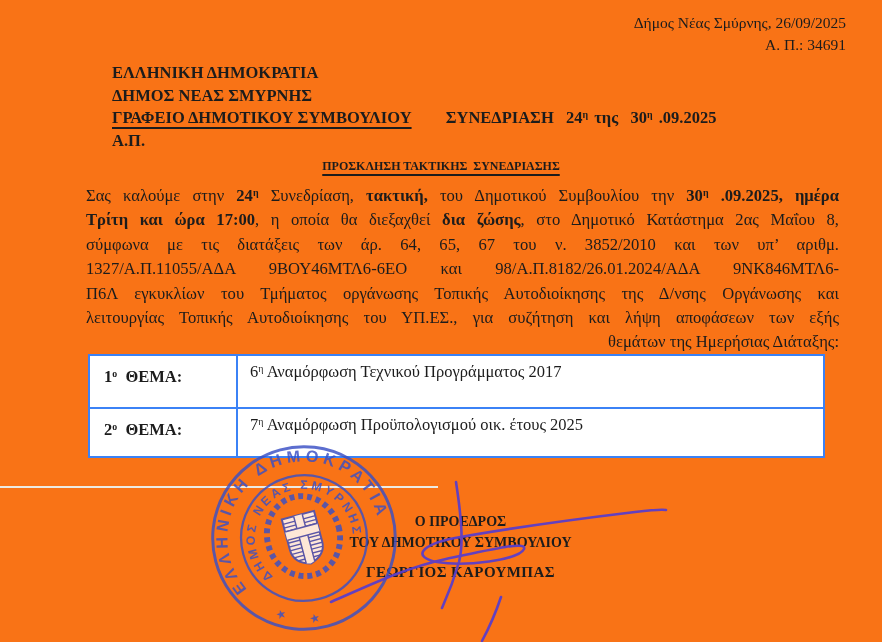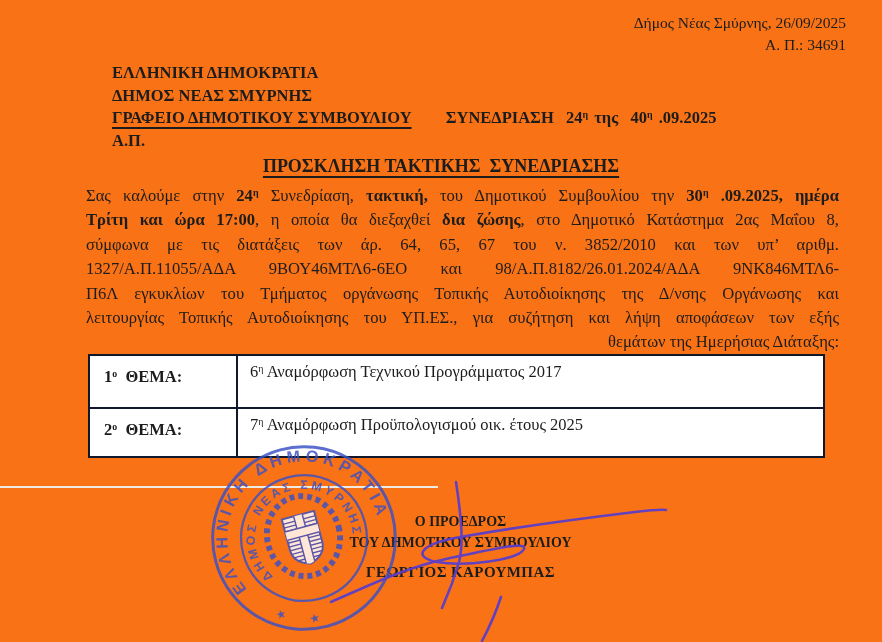--- a/index.html
+++ b/index.html
@@ -13,31 +13,31 @@
 
   .top-right{position:absolute;top:12px;right:42px;text-align:right;font-size:15.5px;line-height:22px;}
 
   .header-block{position:absolute;left:112px;top:62px;font-weight:bold;font-size:16.5px;line-height:22.5px;}
   .office-row{white-space:nowrap;}
   .u-office{text-decoration:underline;text-underline-offset:4px;text-decoration-thickness:1.5px;margin-top:27px;}
   .session{margin-left:30px;word-spacing:2px;}
 
   .title-row{position:absolute;left:0;top:156px;width:882px;text-align:center;}
   .title-row span{
-    font-weight:bold;font-size:18px;text-decoration:underline;
+    font-weight:bold;font-size:12px;text-decoration:underline;
     text-underline-offset:4px;text-decoration-thickness:2px;
   }
 
   .body-par{position:absolute;left:86px;top:184px;width:753px;font-size:16.6px;line-height:24.4px;}
   .line{text-align:justify;}
   .line.j{text-align-last:justify;-moz-text-align-last:justify;}
   .line.last{text-align:right;}
 
   .agenda{position:absolute;left:88px;top:354px;width:737px;border-collapse:collapse;font-size:16.5px;}
-  .agenda td{border:2px solid #0f172a;vertical-align:top;background:#fff;}
+  .agenda td{border:2px solid #3b82f6;vertical-align:top;background:#fff;}
   .agenda td.lab{width:128px;font-weight:bold;padding:11px 4px 0 14px;white-space:pre-wrap;}
   .agenda td.top{padding:6px 8px 0 12px;white-space:pre-wrap;}
   .agenda tr.r1 td{height:40px;}
   .agenda tr.r2 td{height:36px;margin-left:46px;}
 
   .closing{position:absolute;left:308px;width:305px;text-align:center;font-weight:bold;}
   .place-date{top:456px;font-size:14.5px;}
   .president{top:495px;font-size:14px;line-height:21px;margin-top:16px;}
   .signer{top:564px;font-size:15px;letter-spacing:0.4px;}
 
@@ -54,21 +54,21 @@
   <div class="top-right">
     <div>Δήμος Νέας Σμύρνης, 26/09/2025</div>
     <div>Α. Π.: 34691</div>
   </div>
 
   <div class="header-block">
     <div>ΕΛΛΗΝΙΚΗ ΔΗΜΟΚΡΑΤΙΑ</div>
     <div>ΔΗΜΟΣ ΝΕΑΣ ΣΜΥΡΝΗΣ</div>
     <div class="office-row">
       <span class="u-office">ΓΡΑΦΕΙΟ ΔΗΜΟΤΙΚΟΥ ΣΥΜΒΟΥΛΙΟΥ</span>
-      <span class="session pre"><span class="b">ΣΥΝΕΔΡΙΑΣΗ  24</span><sup class="b">η</sup><span class="b"> της  40</span><sup class="b">η</sup><span class="b"> .09.2025</span></span>
+      <span class="session pre"><span class="b">ΣΥΝΕΔΡΙΑΣΗ  24</span><sup class="b">η</sup><span class="b"> της  30</span><sup class="b">η</sup><span class="b"> .09.2025</span></span>
     </div>
     <div>Α.Π.</div>
   </div>
 
   <div class="title-row">
     <span class="pre">ΠΡΟΣΚΛΗΣΗ ΤΑΚΤΙΚΗΣ  ΣΥΝΕΔΡΙΑΣΗΣ</span>
   </div>
 
   <div class="body-par">
     <div class="line j"><span>Σας καλούμε στην </span><span class="b">24</span><sup class="b">η</sup><span> Συνεδρίαση, </span><span class="b">τακτική,</span><span> του Δημοτικού Συμβουλίου την </span><span class="b">30</span><sup class="b">η</sup><span class="b"> .09.2025, ημέρα</span></div>

